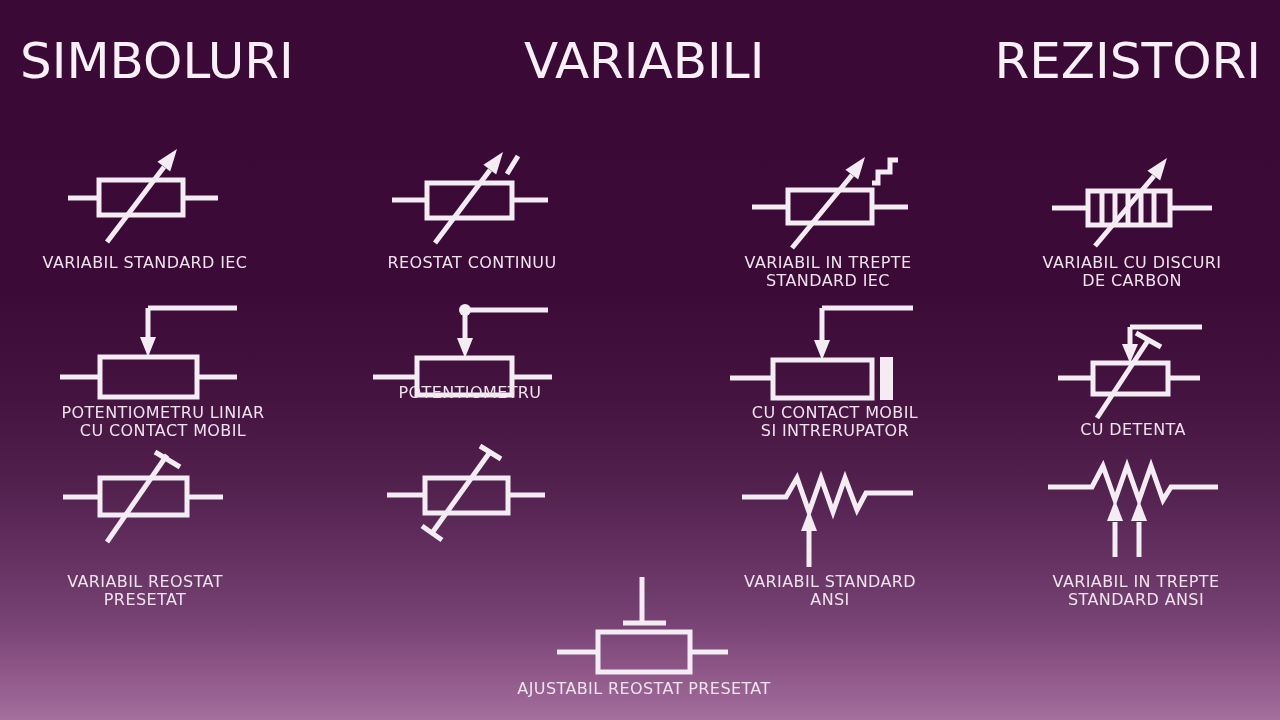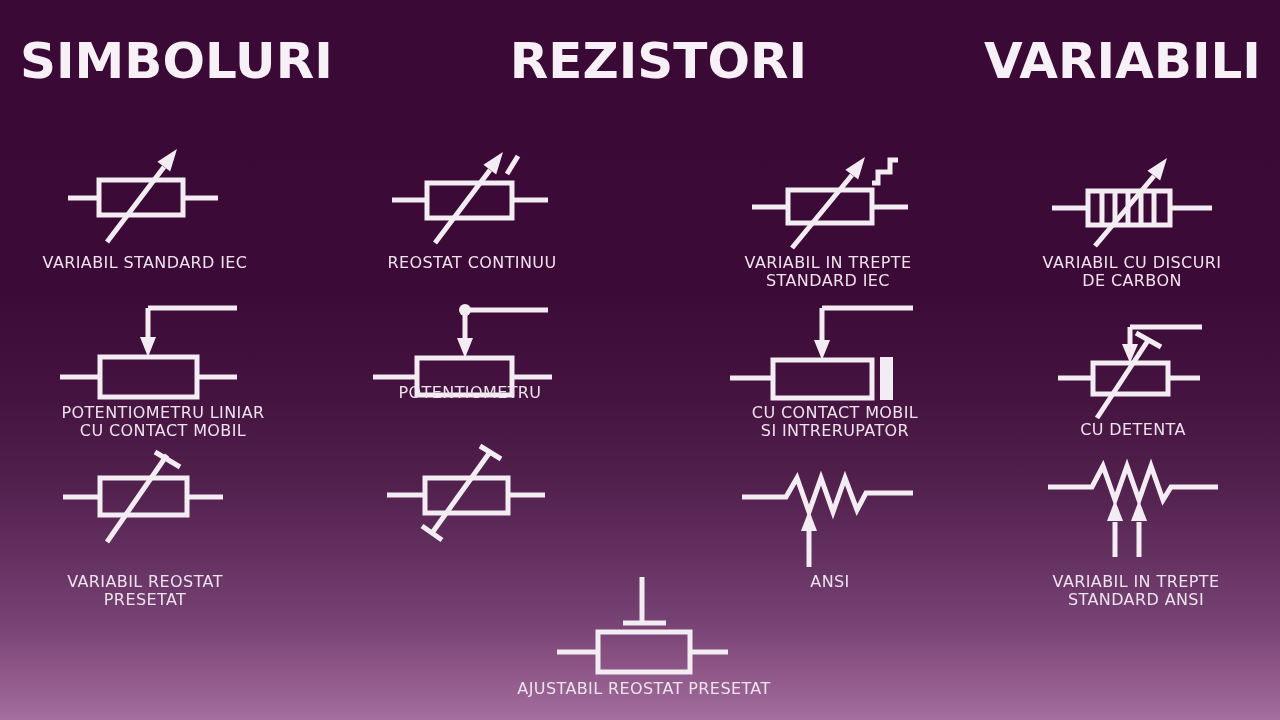--- a/index.html
+++ b/index.html
@@ -6,42 +6,42 @@
   body{width:1280px;height:720px;overflow:hidden;position:relative;
        font-family:"DejaVu Sans", sans-serif;}
   .stage{position:absolute;inset:0;width:1280px;height:720px;
     background:linear-gradient(to bottom,
       #3a0935 0%, #3b0a36 40%, #441340 55%, #52204d 67%,
       #633060 77%, #764273 86%, #8d5687 93%, #a36f9d 100%);}
   .title{position:absolute;top:32px;left:0;right:0;
     display:flex;justify-content:space-between;
     padding:0 19px 0 20px;
     font-family:"DejaVu Sans", sans-serif;
-    font-weight:bold;font-size:50px;line-height:58px;
+    font-weight:normal;font-size:50px;line-height:58px;
     color:#f7f0f6;letter-spacing:0px;white-space:nowrap;}
   .sym{position:absolute;}
   .sym svg{display:block;overflow:visible;}
   .lbl{position:absolute;text-align:center;
     font-family:"DejaVu Sans", sans-serif;
     font-size:16px;line-height:18px;letter-spacing:0.4px;
     color:#eee3ed;}
   .lbl span{display:block;}
   
   .st{stroke:#f3ecf3;stroke-width:5;fill:none;stroke-linecap:butt;}
   .stf{fill:#f3ecf3;stroke:none;}
 </style>
 </head>
 <body>
 
 <div class="stage">
 
   <div class="title">
     <span>SIMBOLURI</span>
+    <span>VARIABILI</span>
     <span>REZISTORI</span>
-    <span>VARIABILI</span>
   </div>
 
   <div class="sym" style="left:60px;top:140px">
     <svg width="170" height="115" viewBox="0 0 170 115">
       <path class="st" d="M8,58 H39"></path>
       <rect class="st" x="39" y="40" width="84" height="35"></rect>
       <path class="st" d="M123,58 H158"></path>
       <path class="st" d="M47,102 L104,27"></path>
       <polygon class="stf" points="117,9 110.2,31.4 97.4,21.8"></polygon>
     </svg>
@@ -185,20 +185,21 @@
   </div>
 
   <div class="sym" style="left:735px;top:460px">
     <svg width="185" height="115" viewBox="0 0 185 115">
       <path class="st" d="M7,37 H51 L62,18 L74,52 L86,18 L98,52 L110,18 L122,50 L131,33 H178" stroke-linejoin="miter"></path>
       <path class="st" d="M74,107 V70"></path>
       <polygon class="stf" points="74,50 66,71 82,71"></polygon>
     </svg>
   </div>
   <div class="lbl" style="left:680px;top:573px;width:300px">
+    <span>VARIABIL STANDARD</span>
       <span>ANSI</span>
   </div>
 
   <div class="sym" style="left:1045px;top:445px">
     <svg width="180" height="120" viewBox="0 0 180 120">
       <path class="st" d="M3,42 H47 L58,21 L70,55 L82,21 L94,55 L106,21 L118,55 L126,42 H173" stroke-linejoin="miter"></path>
       <path class="st" d="M70,112 V77"></path>
       <polygon class="stf" points="70,55 62,76 78,76"></polygon>
       <path class="st" d="M94,112 V77"></path>
       <polygon class="stf" points="94,55 86,76 102,76"></polygon>

